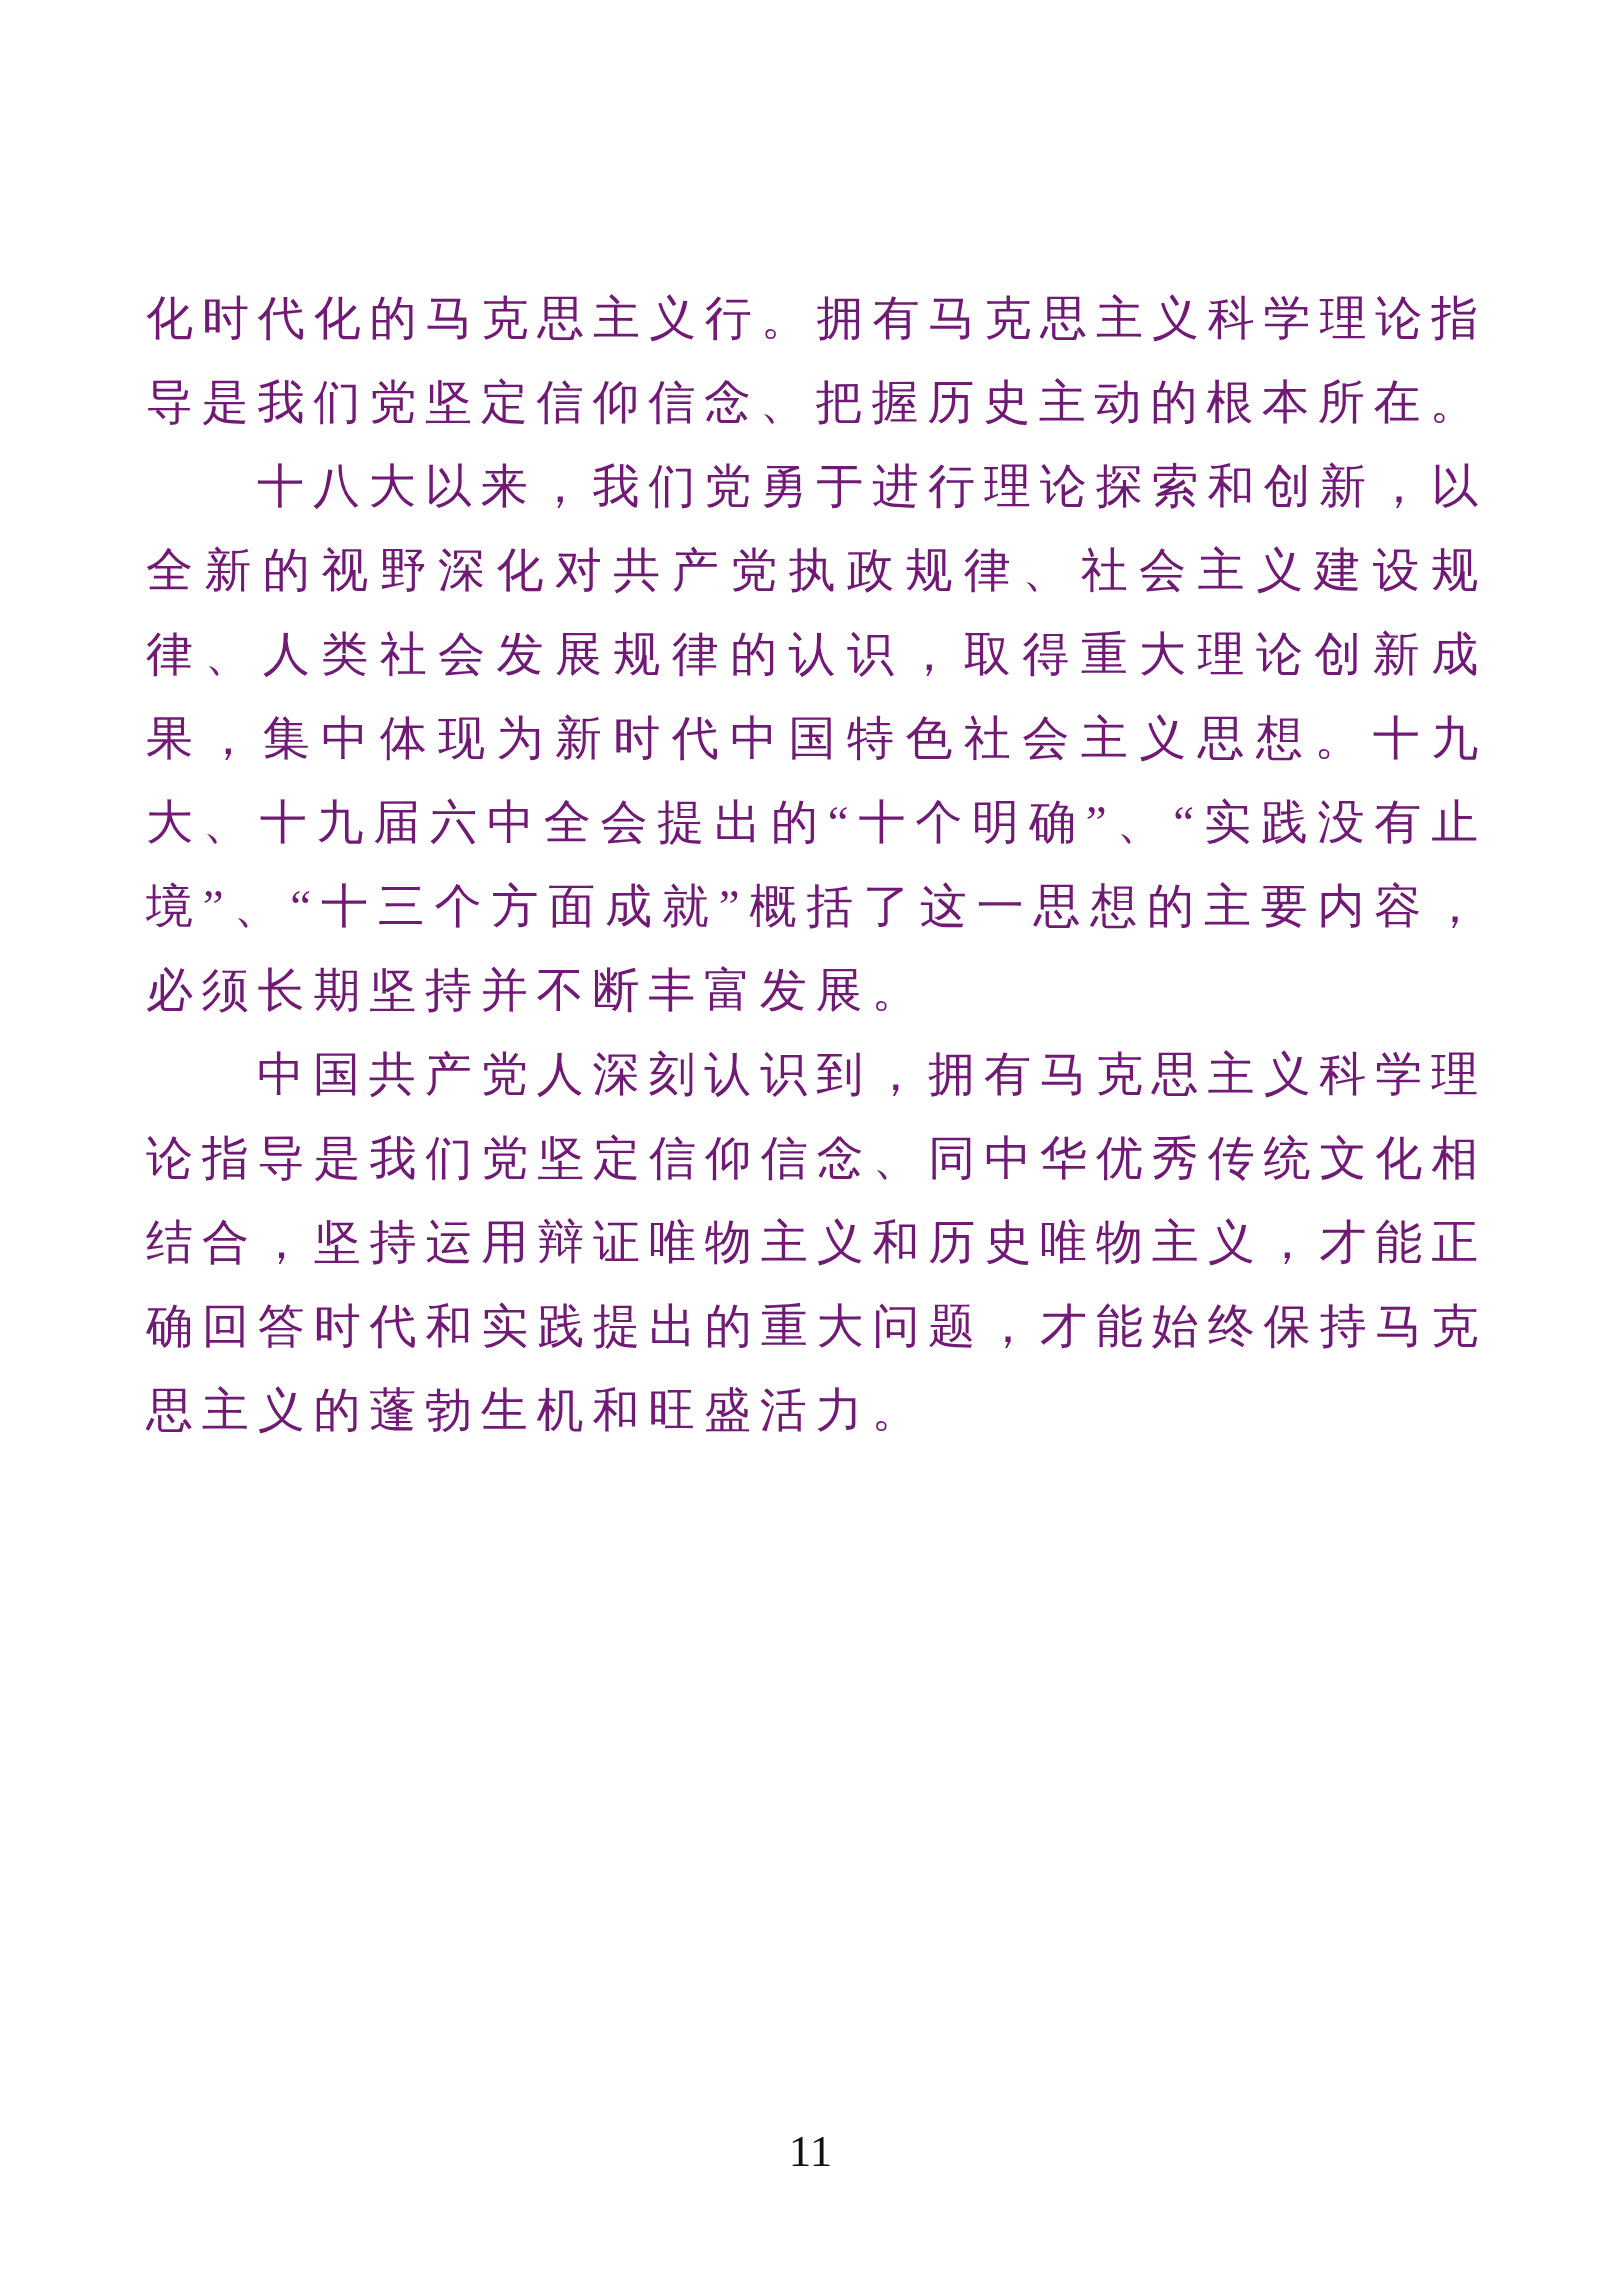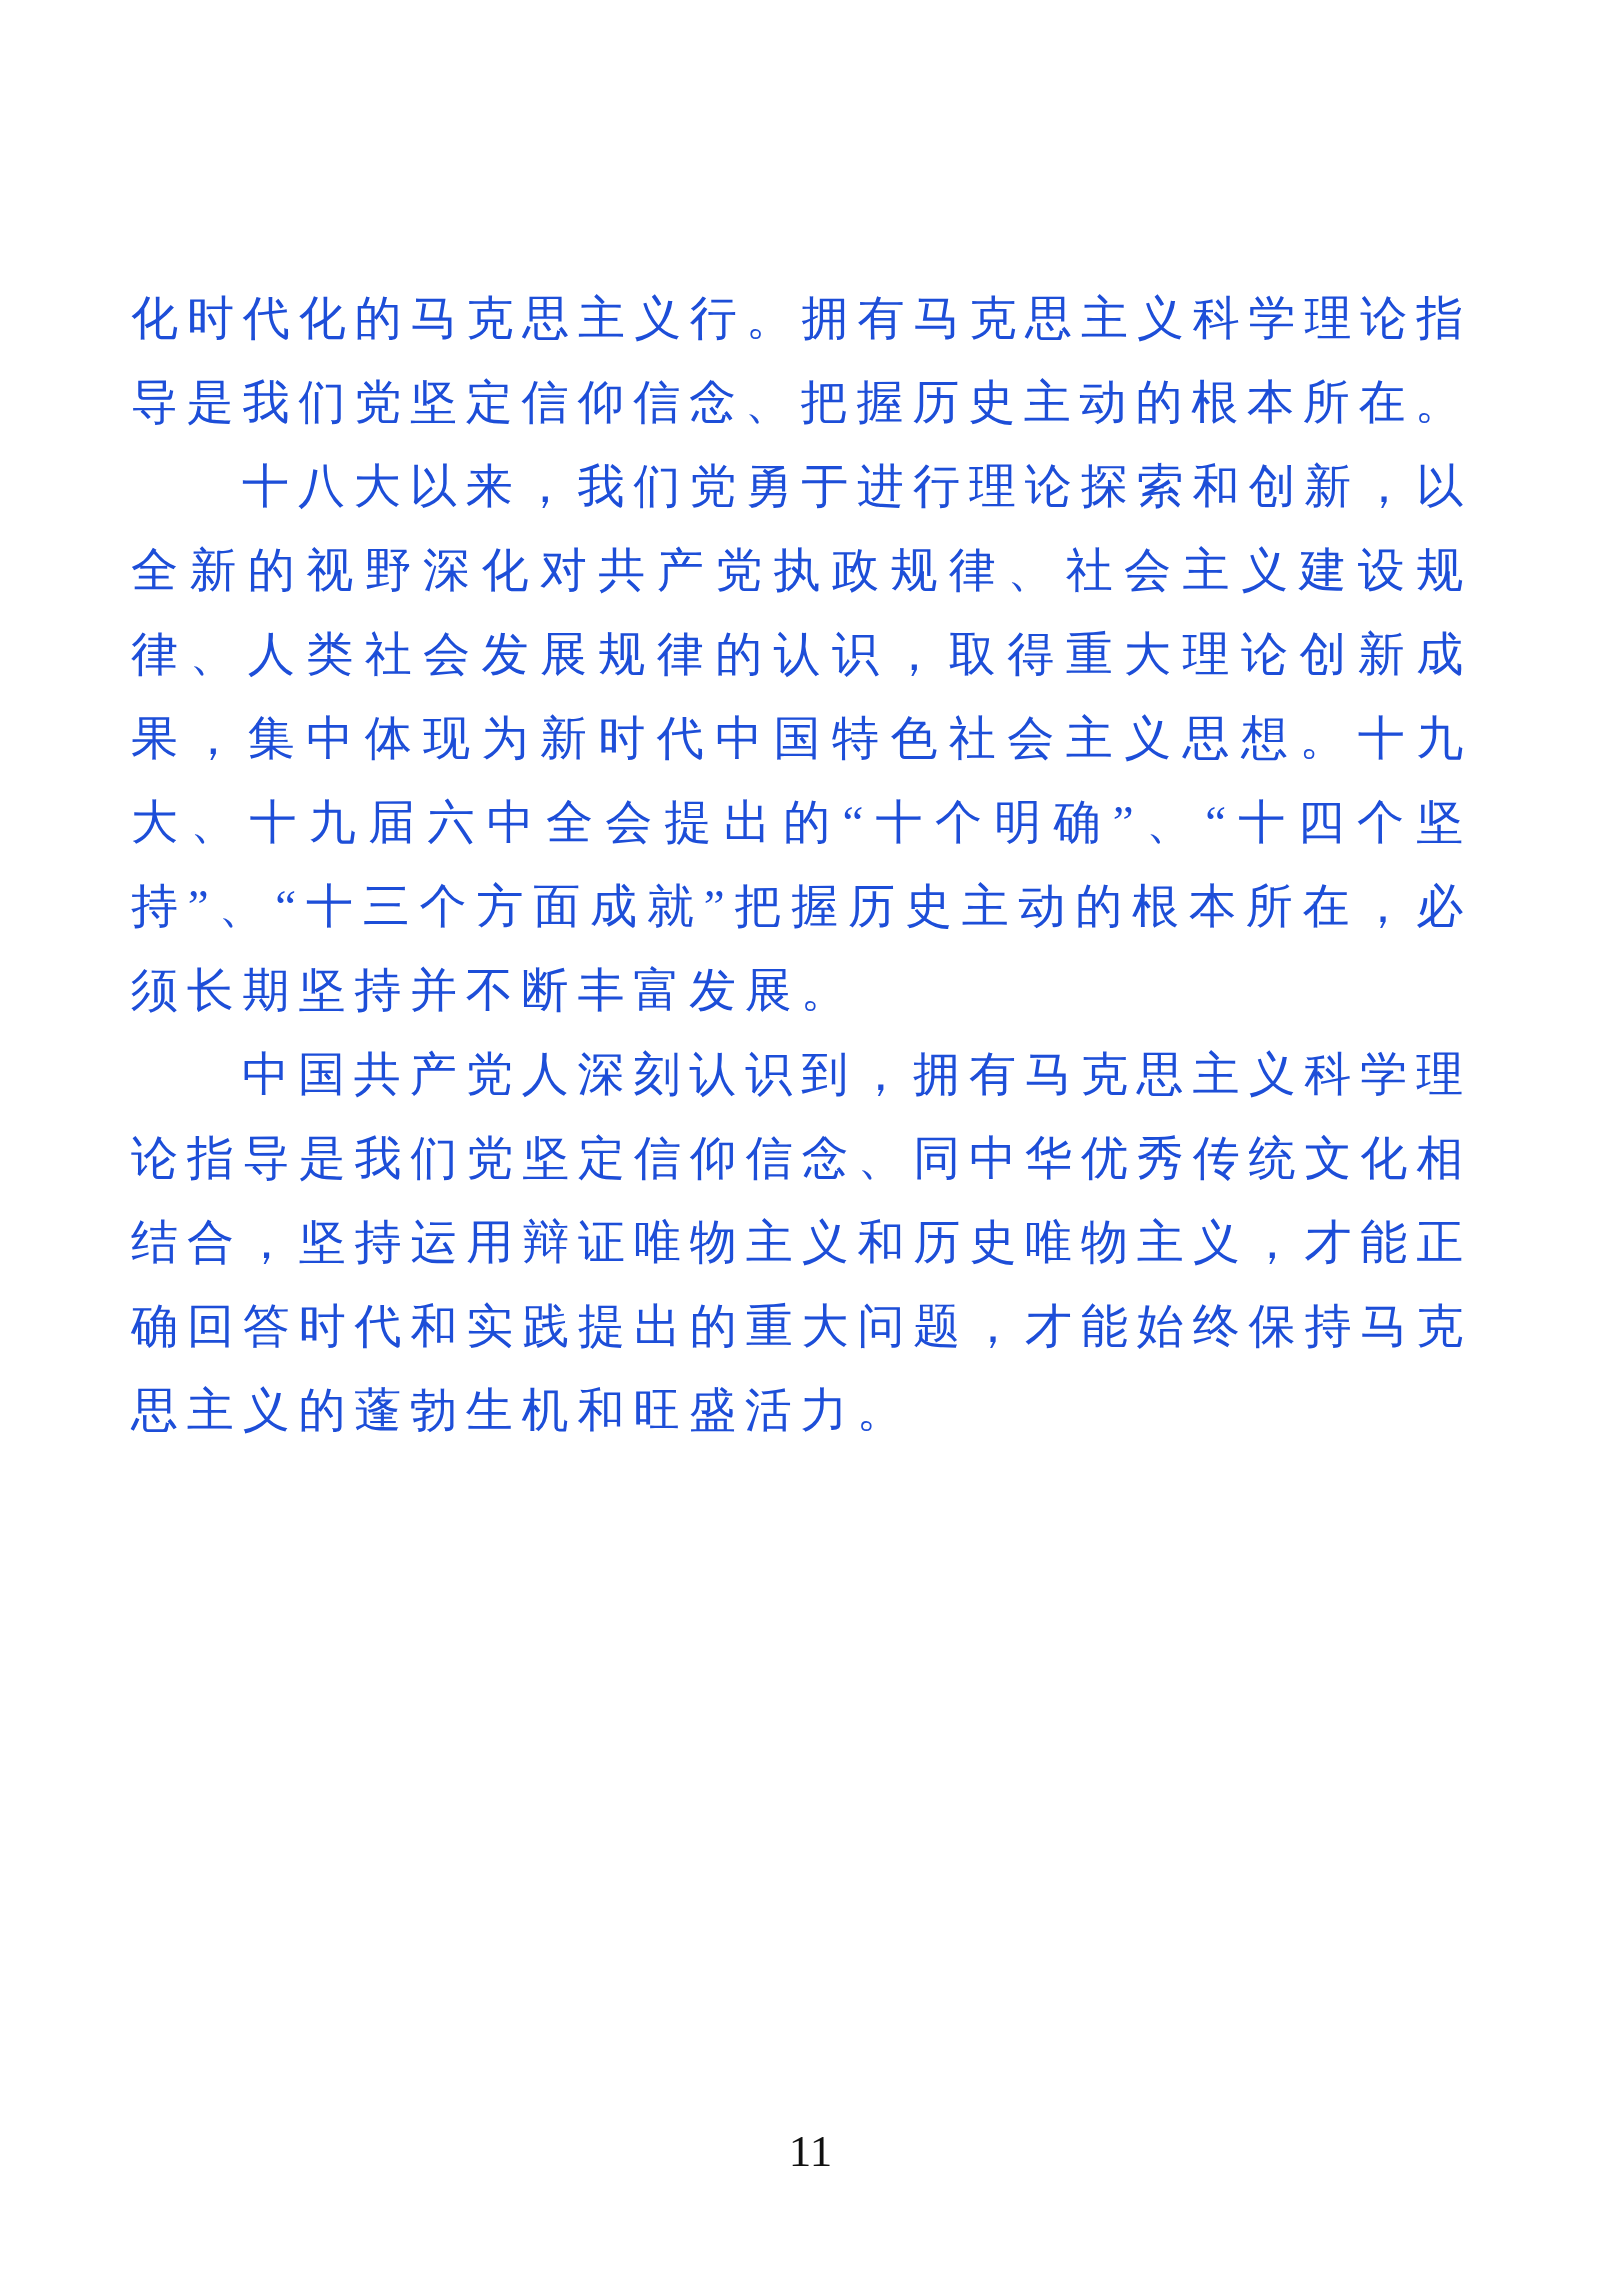--- a/index.html
+++ b/index.html
@@ -14,29 +14,29 @@
     font-family: "Liberation Serif", serif;
     color: #232323;
   }
   .page {
     position: absolute;
     inset: 0;
     background: #ffffff;
   }
   .text-block {
     position: absolute;
-    left: 131px;
+    left: 146px;
     top: 276px;
     width: 1341px;
     font-size: 47px;
     line-height: 84px;
     letter-spacing: 8.8px;
     text-align: justify;
     text-justify: inter-ideograph;
-    color: #1d4ed8;
+    color: #701a75;
   }
   .para {
     margin: 0;
     padding: 0;
   }
   .para.indent {
     text-indent: 111px;
   }
   .page-footer {
     position: absolute;
@@ -53,21 +53,21 @@
     font-family: "Liberation Serif", serif;
   }
 </style>
 </head>
 <body>
 
 <div class="page">
 
   <div class="text-block">
     <p class="para">化时代化的马克思主义行。拥有马克思主义科学理论指导是我们党坚定信仰信念、把握历史主动的根本所在。</p>
-    <p class="para indent">十八大以来，我们党勇于进行理论探索和创新，以全新的视野深化对共产党执政规律、社会主义建设规律、人类社会发展规律的认识，取得重大理论创新成果，集中体现为新时代中国特色社会主义思想。十九大、十九届六中全会提出的“十个明确”、“十四个坚持”、“十三个方面成就”把握历史主动的根本所在，必须长期坚持并不断丰富发展。</p>
+    <p class="para indent">十八大以来，我们党勇于进行理论探索和创新，以全新的视野深化对共产党执政规律、社会主义建设规律、人类社会发展规律的认识，取得重大理论创新成果，集中体现为新时代中国特色社会主义思想。十九大、十九届六中全会提出的“十个明确”、“实践没有止境”、“十三个方面成就”概括了这一思想的主要内容，必须长期坚持并不断丰富发展。</p>
     <p class="para indent">中国共产党人深刻认识到，拥有马克思主义科学理论指导是我们党坚定信仰信念、同中华优秀传统文化相结合，坚持运用辩证唯物主义和历史唯物主义，才能正确回答时代和实践提出的重大问题，才能始终保持马克思主义的蓬勃生机和旺盛活力。</p>
   </div>
 
   <div class="page-footer">
     <span class="page-number">11</span>
   </div>
 
 </div>
 
 

